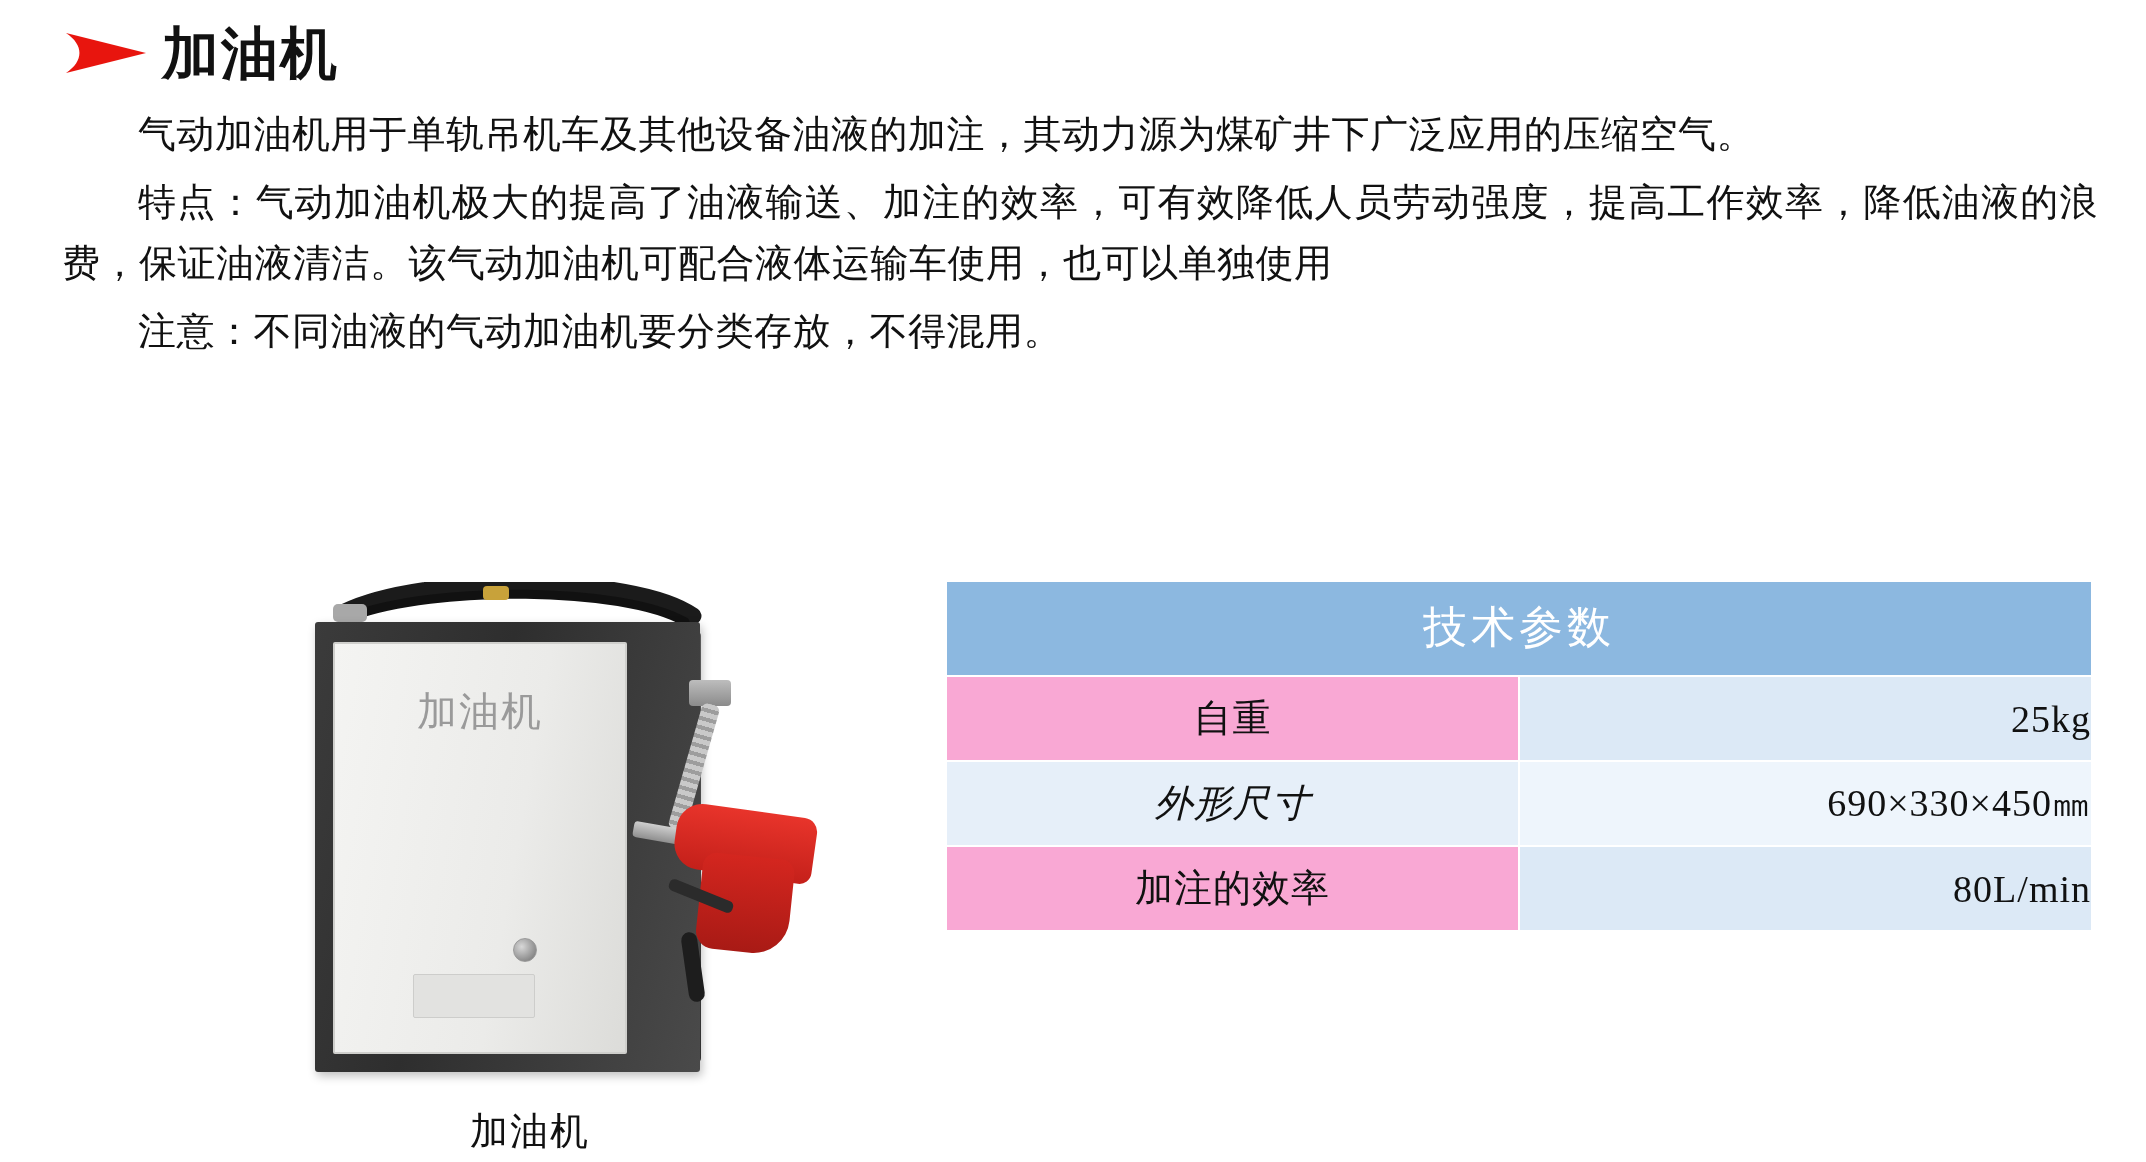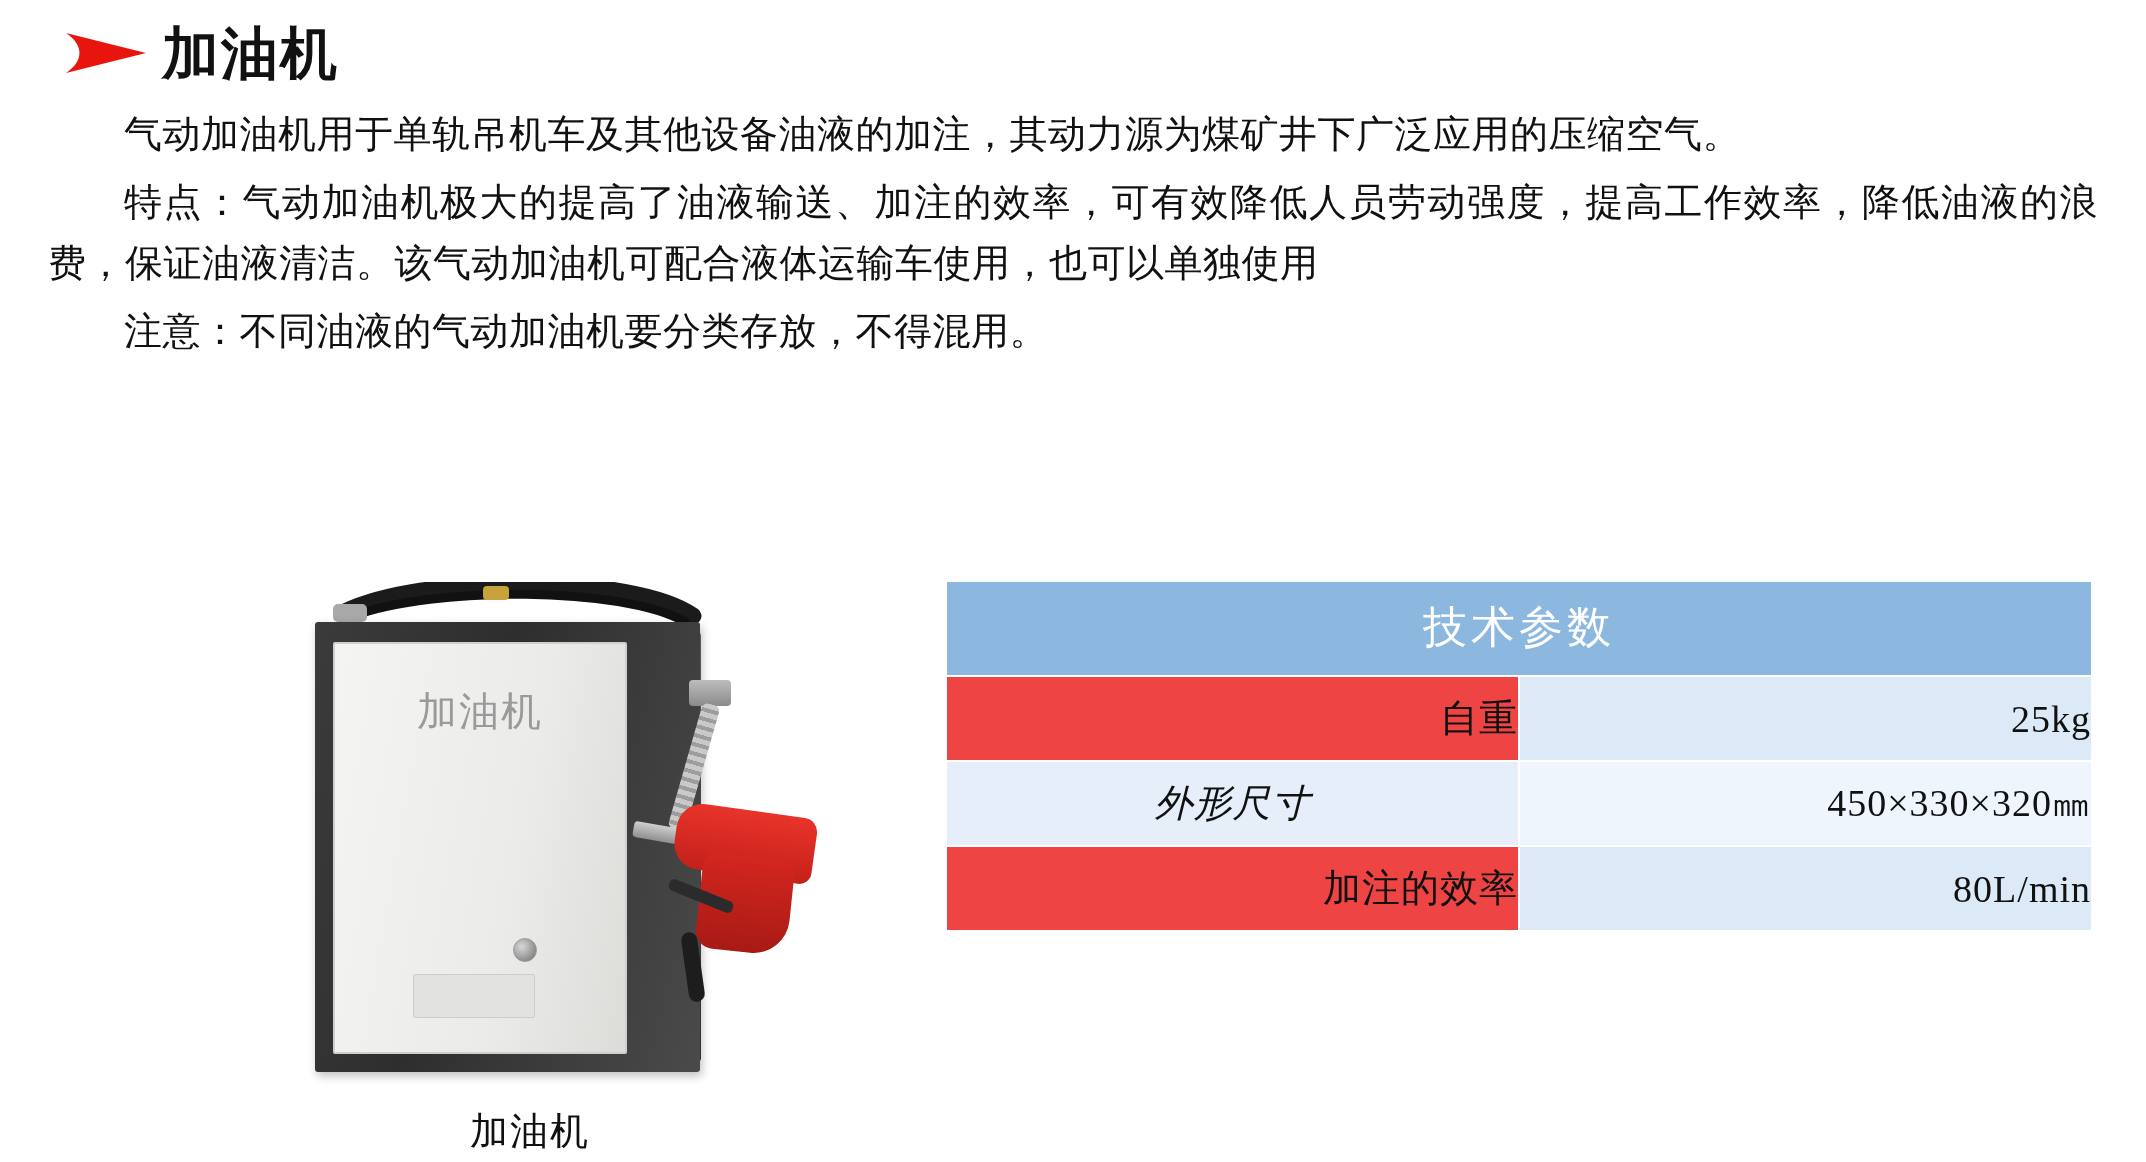--- a/index.html
+++ b/index.html
@@ -34,21 +34,21 @@
     font-size: 57px;
     font-weight: bold;
     letter-spacing: 2px;
     color: #111;
     line-height: 1;
     font-family: "Liberation Sans", "DejaVu Sans", sans-serif;
   }
 
   
   .body-text {
-    margin: 16px 48px 0 48px;
+    margin: 16px 48px 0 62px;
     font-size: 38px;
     line-height: 1.62;
     color: #111;
     letter-spacing: 0.5px;
   }
   .body-text p {
     margin: 0 0 6px 0;
     text-align: justify;
     text-justify: inter-ideograph;
   }
@@ -247,21 +247,21 @@
     font-family: Liberation Serif, serif;
   }
   table.spec td {
     font-size: 38px;
     text-align: center;
     padding: 16px 0;
     border: 2px solid #ffffff;
     color: #111;
     letter-spacing: 1px;
   }
-  table.spec tr.odd td.label { background: #ef4444; text-align: right; }
+  table.spec tr.odd td.label { background: #f9a8d4; }
   table.spec tr.odd td.value { background: #dce9f6; }
   table.spec tr.even td.label { background: #e6eff9; font-style: italic; }
   table.spec tr.even td.value { background: #eef5fc; }
   table.spec td.value {
     font-family: "Liberation Serif", "DejaVu Serif", serif;
     text-align: right;
   }
 </style>
 </head>
 <body>
@@ -314,21 +314,21 @@
           <th colspan="2">技术参数</th>
         </tr>
       </thead>
       <tbody>
         <tr class="odd">
           <td class="label">自重</td>
           <td class="value">25kg</td>
         </tr>
         <tr class="even">
           <td class="label">外形尺寸</td>
-          <td class="value">450×330×320㎜</td>
+          <td class="value">690×330×450㎜</td>
         </tr>
         <tr class="odd">
           <td class="label">加注的效率</td>
           <td class="value">80L/min</td>
         </tr>
       </tbody>
     </table>
   </div>
 
 </div>

